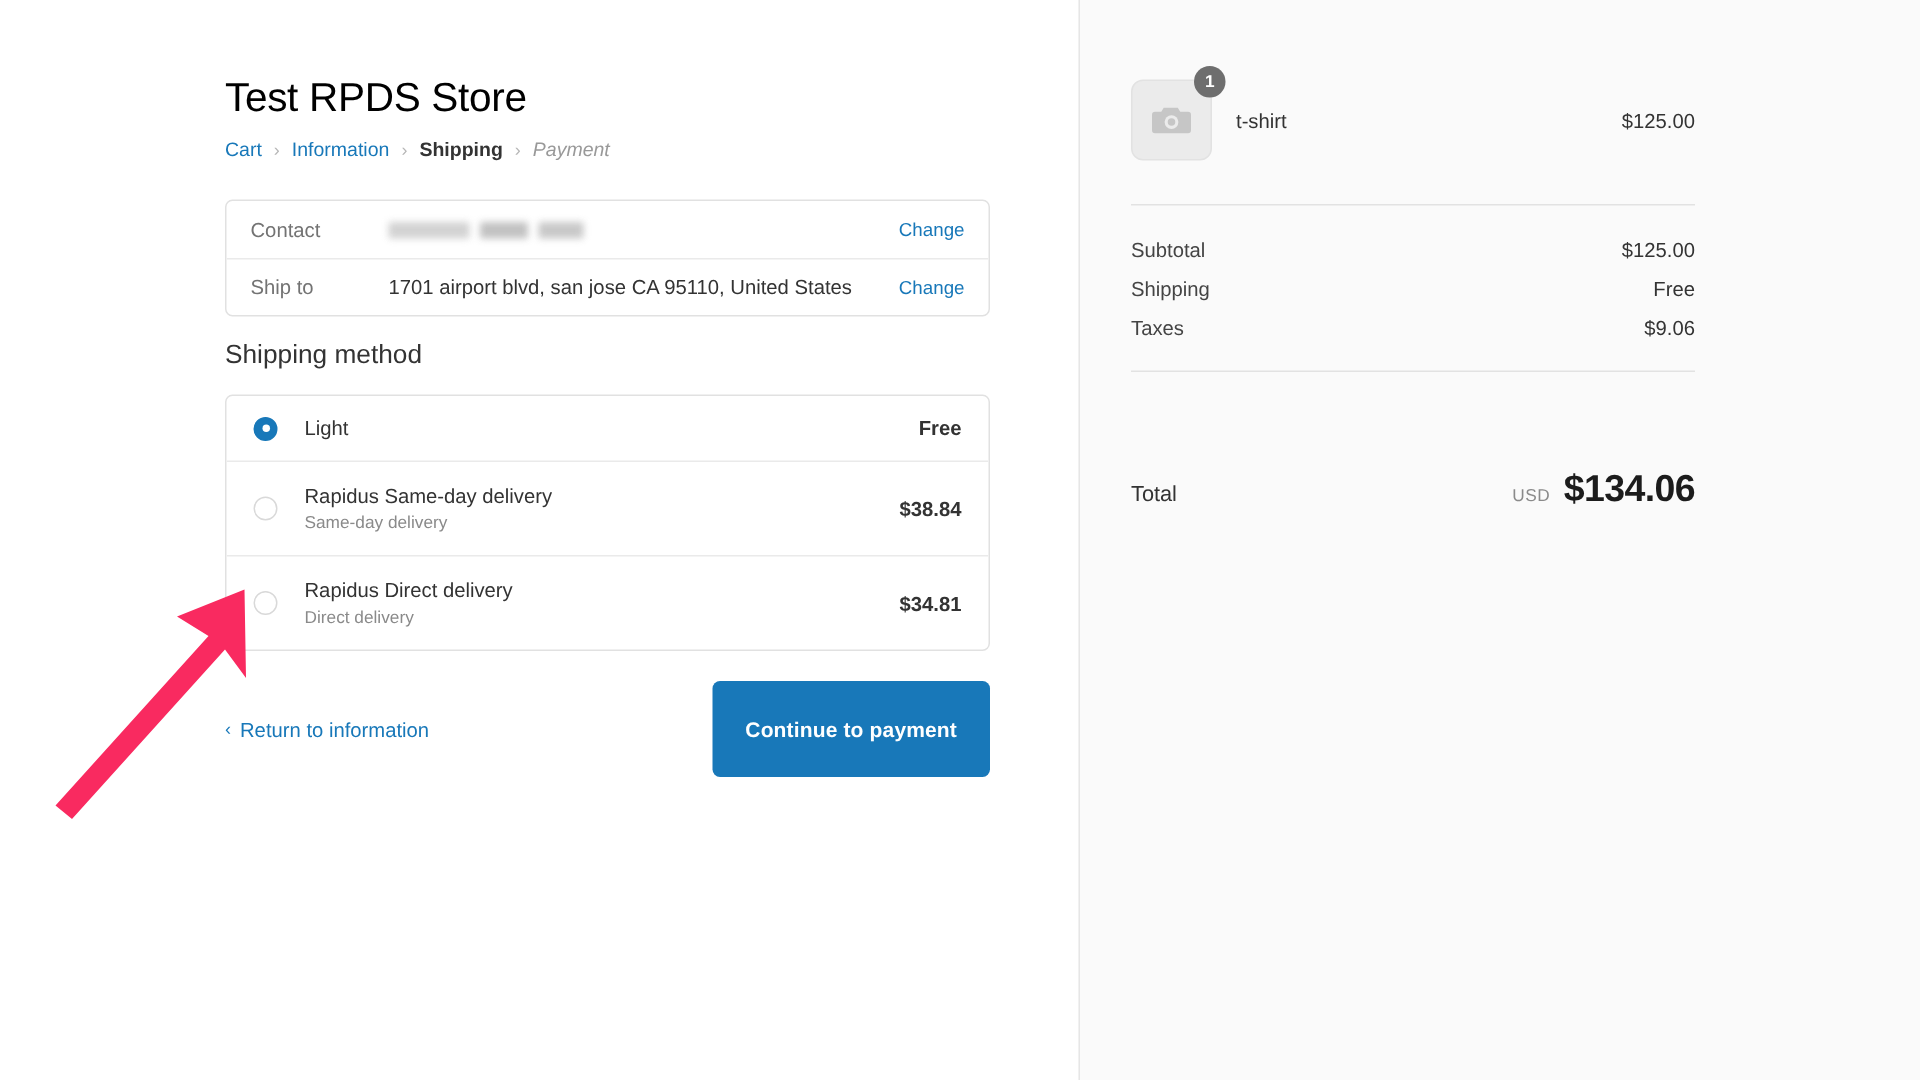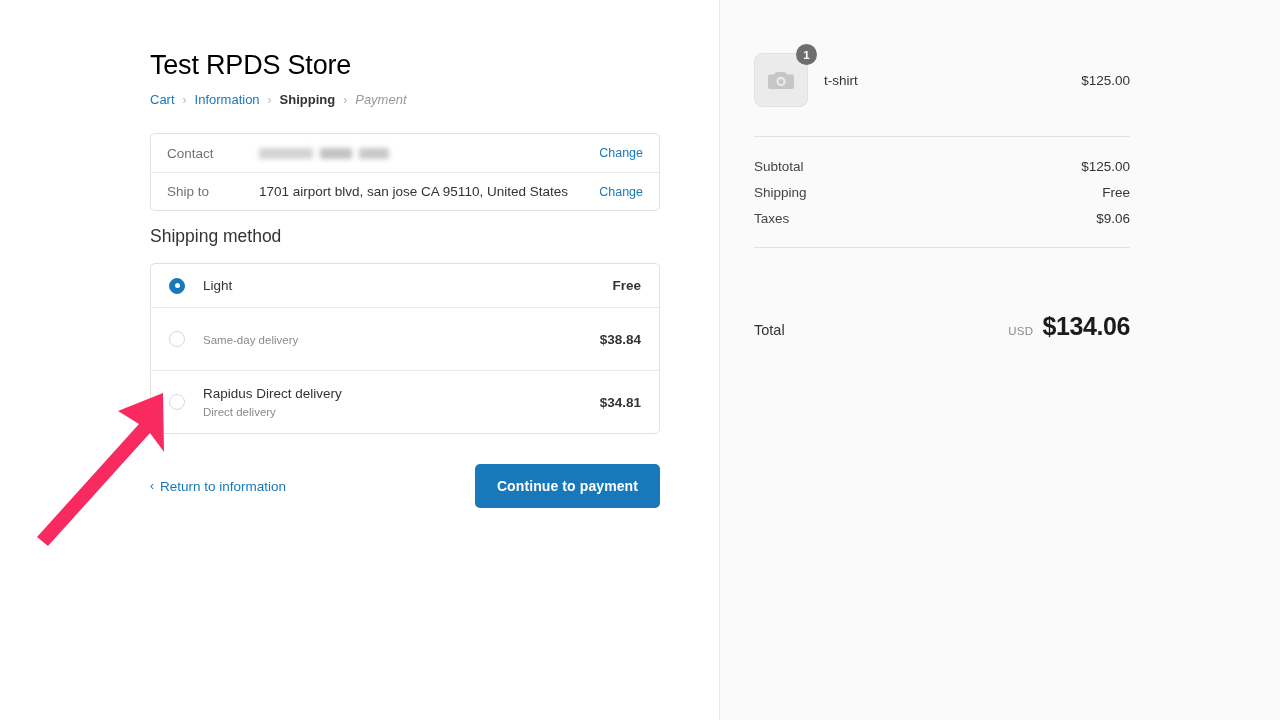--- a/index.html
+++ b/index.html
@@ -212,21 +212,21 @@
     color: #1878b9;
   }
   .continue-btn {
     background: #1878b9;
     color: #ffffff;
     border: none;
     border-radius: 5px;
     font-family: "Liberation Sans", sans-serif;
     font-size: 14px;
     font-weight: bold;
-    height: 44px;
+    height: 64px;
     padding: 4px 22px;
     cursor: pointer;
     letter-spacing: 0.1px;
   }
 
   
   .summary-col {
     width: 561px;
     height: 720px;
     background: #fafafa;
@@ -401,20 +401,21 @@
           <div class="radio selected"></div>
           <div class="ship-text">
             <div class="ship-name">Light</div>
           </div>
           <div class="ship-price">Free</div>
         </div>
 
         <div class="ship-row tall">
           <div class="radio"></div>
           <div class="ship-text">
+            <div class="ship-name">Rapidus Same-day delivery</div>
             <div class="ship-desc">Same-day delivery</div>
           </div>
           <div class="ship-price">$38.84</div>
         </div>
 
         <div class="ship-row tall">
           <div class="radio"></div>
           <div class="ship-text">
             <div class="ship-name">Rapidus Direct delivery</div>
             <div class="ship-desc">Direct delivery</div>

